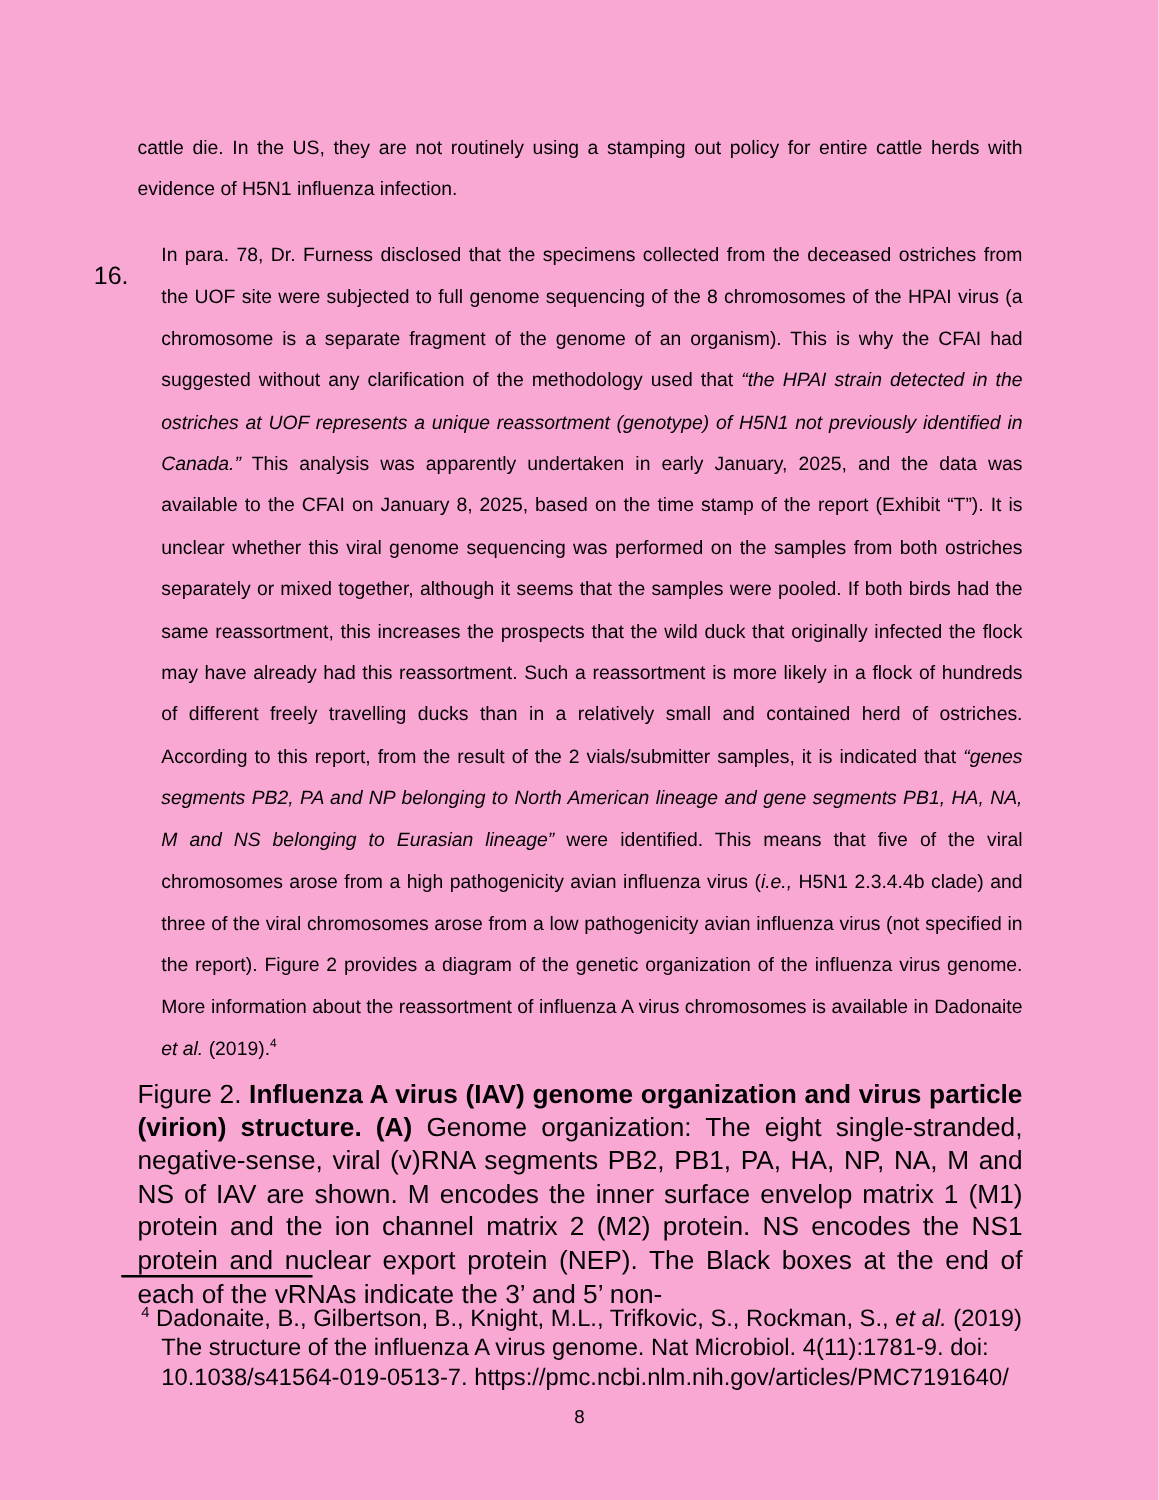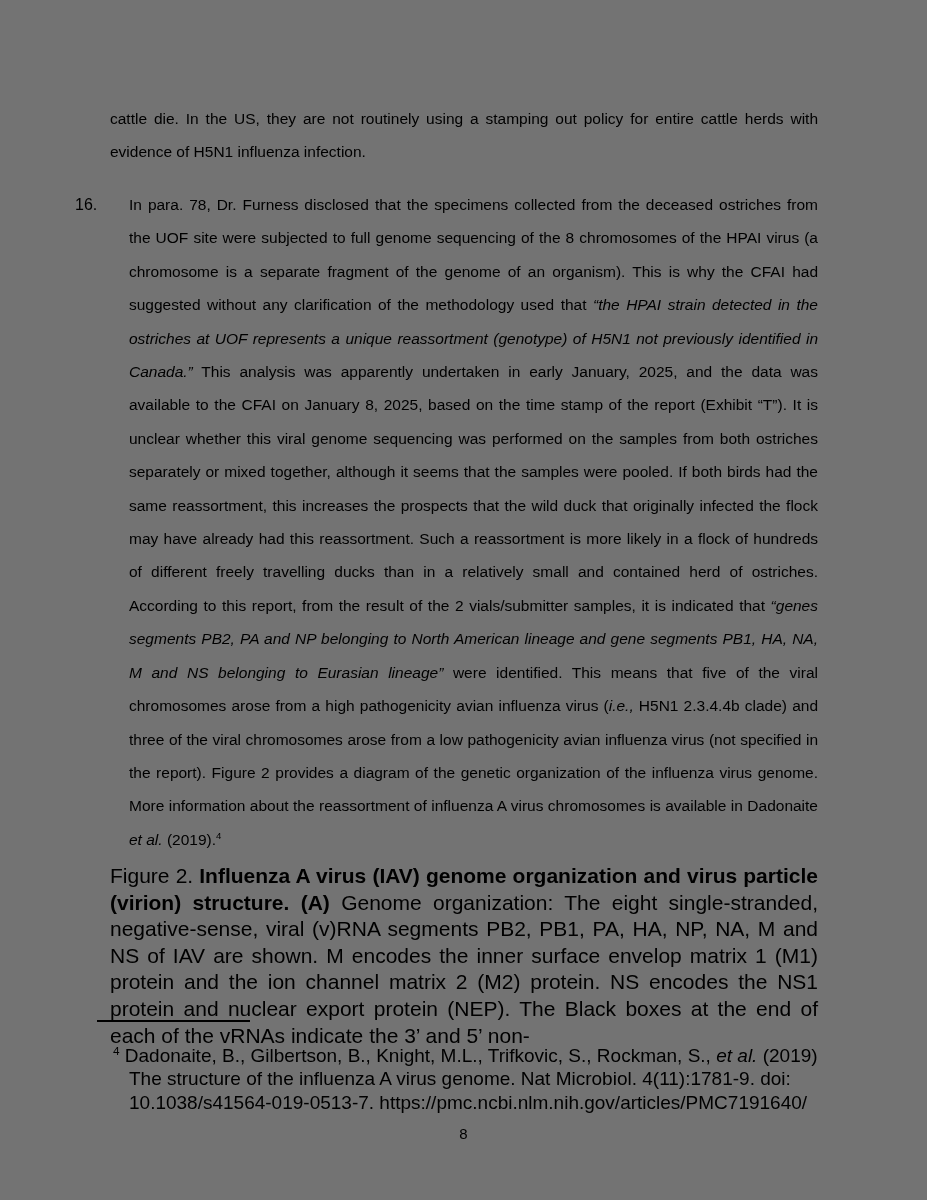--- a/index.html
+++ b/index.html
@@ -4,21 +4,21 @@
 <style>
   html, body {
     margin: 0;
     padding: 0;
     background: #ffffff;
   }
   .page {
     position: relative;
     width: 927px;
     height: 1200px;
-    background: #737373;
+    background: #f9a8d4;
     color: #000000;
     font-family: "Liberation Sans", "DejaVu Sans", sans-serif;
     overflow: hidden;
   }
   .body-text {
     font-size: 15.5px;
     line-height: 33.4px;
     text-align: justify;
     margin: 0;
     color: #000000;
@@ -31,22 +31,22 @@
   }
   .numbered-para {
     position: absolute;
     top: 188px;
     left: 75px;
     width: 743px;
   }
   .para-number {
     position: absolute;
     left: 0;
-    top: 0;
-    font-size: 16px;
+    top: 17px;
+    font-size: 20px;
     line-height: 33.4px;
   }
   .numbered-para .body-text {
     margin-left: 54px;
   }
   .caption {
     position: absolute;
     top: 863px;
     left: 110px;
     width: 708px;

